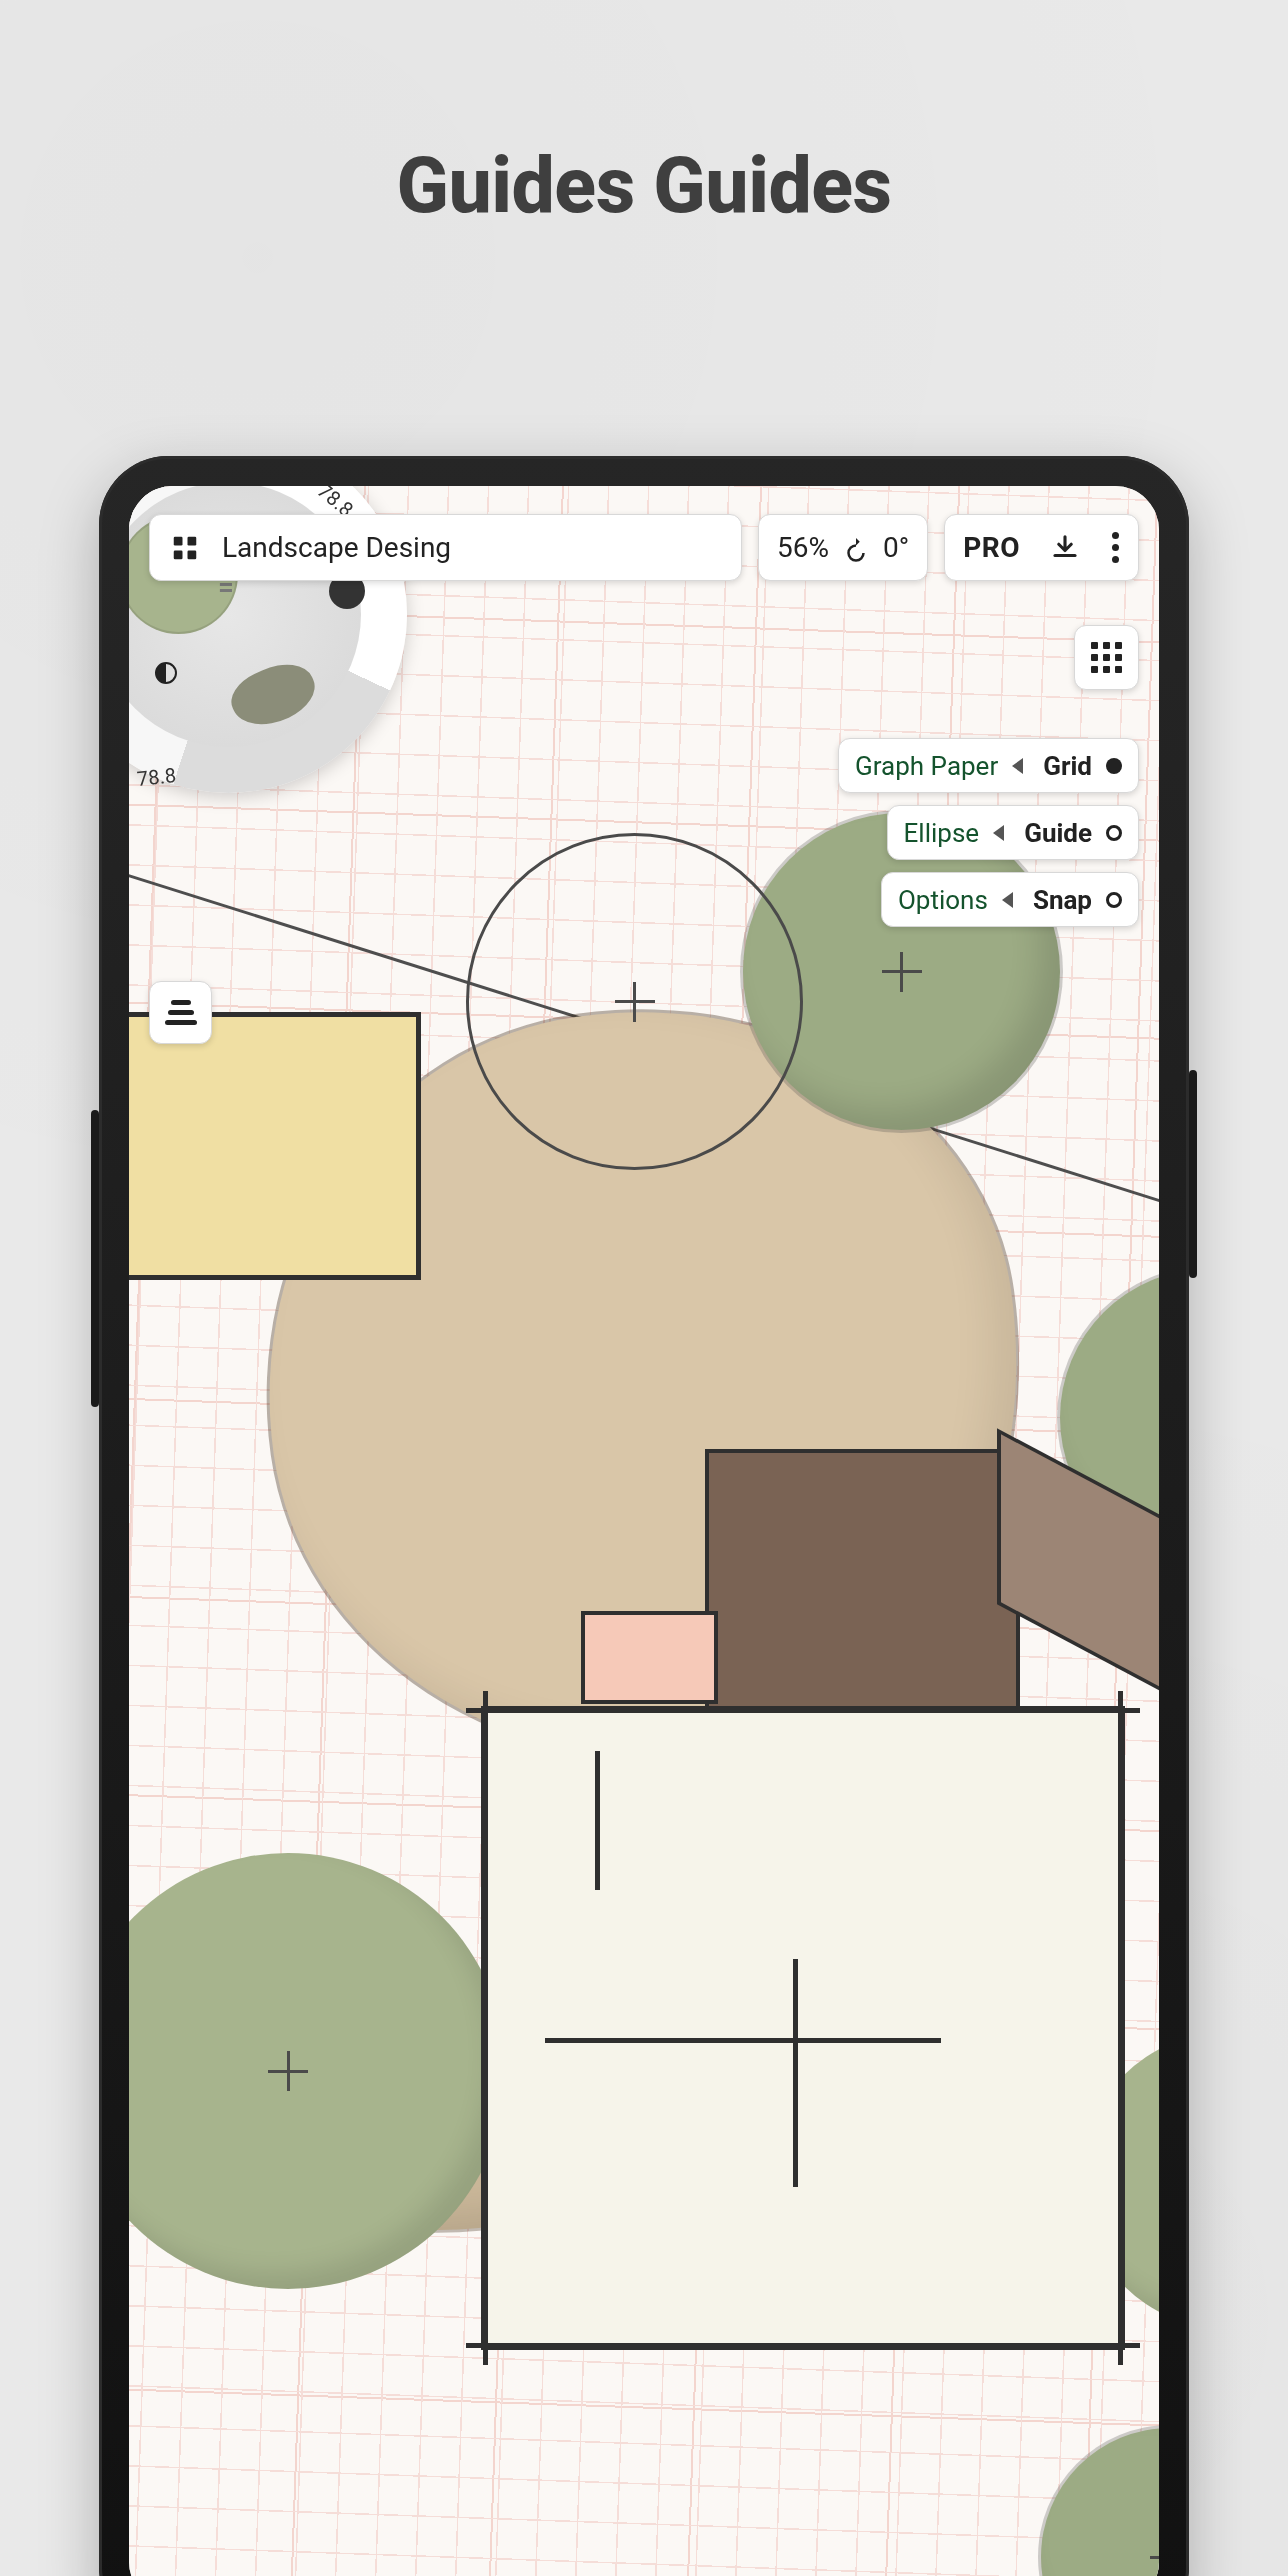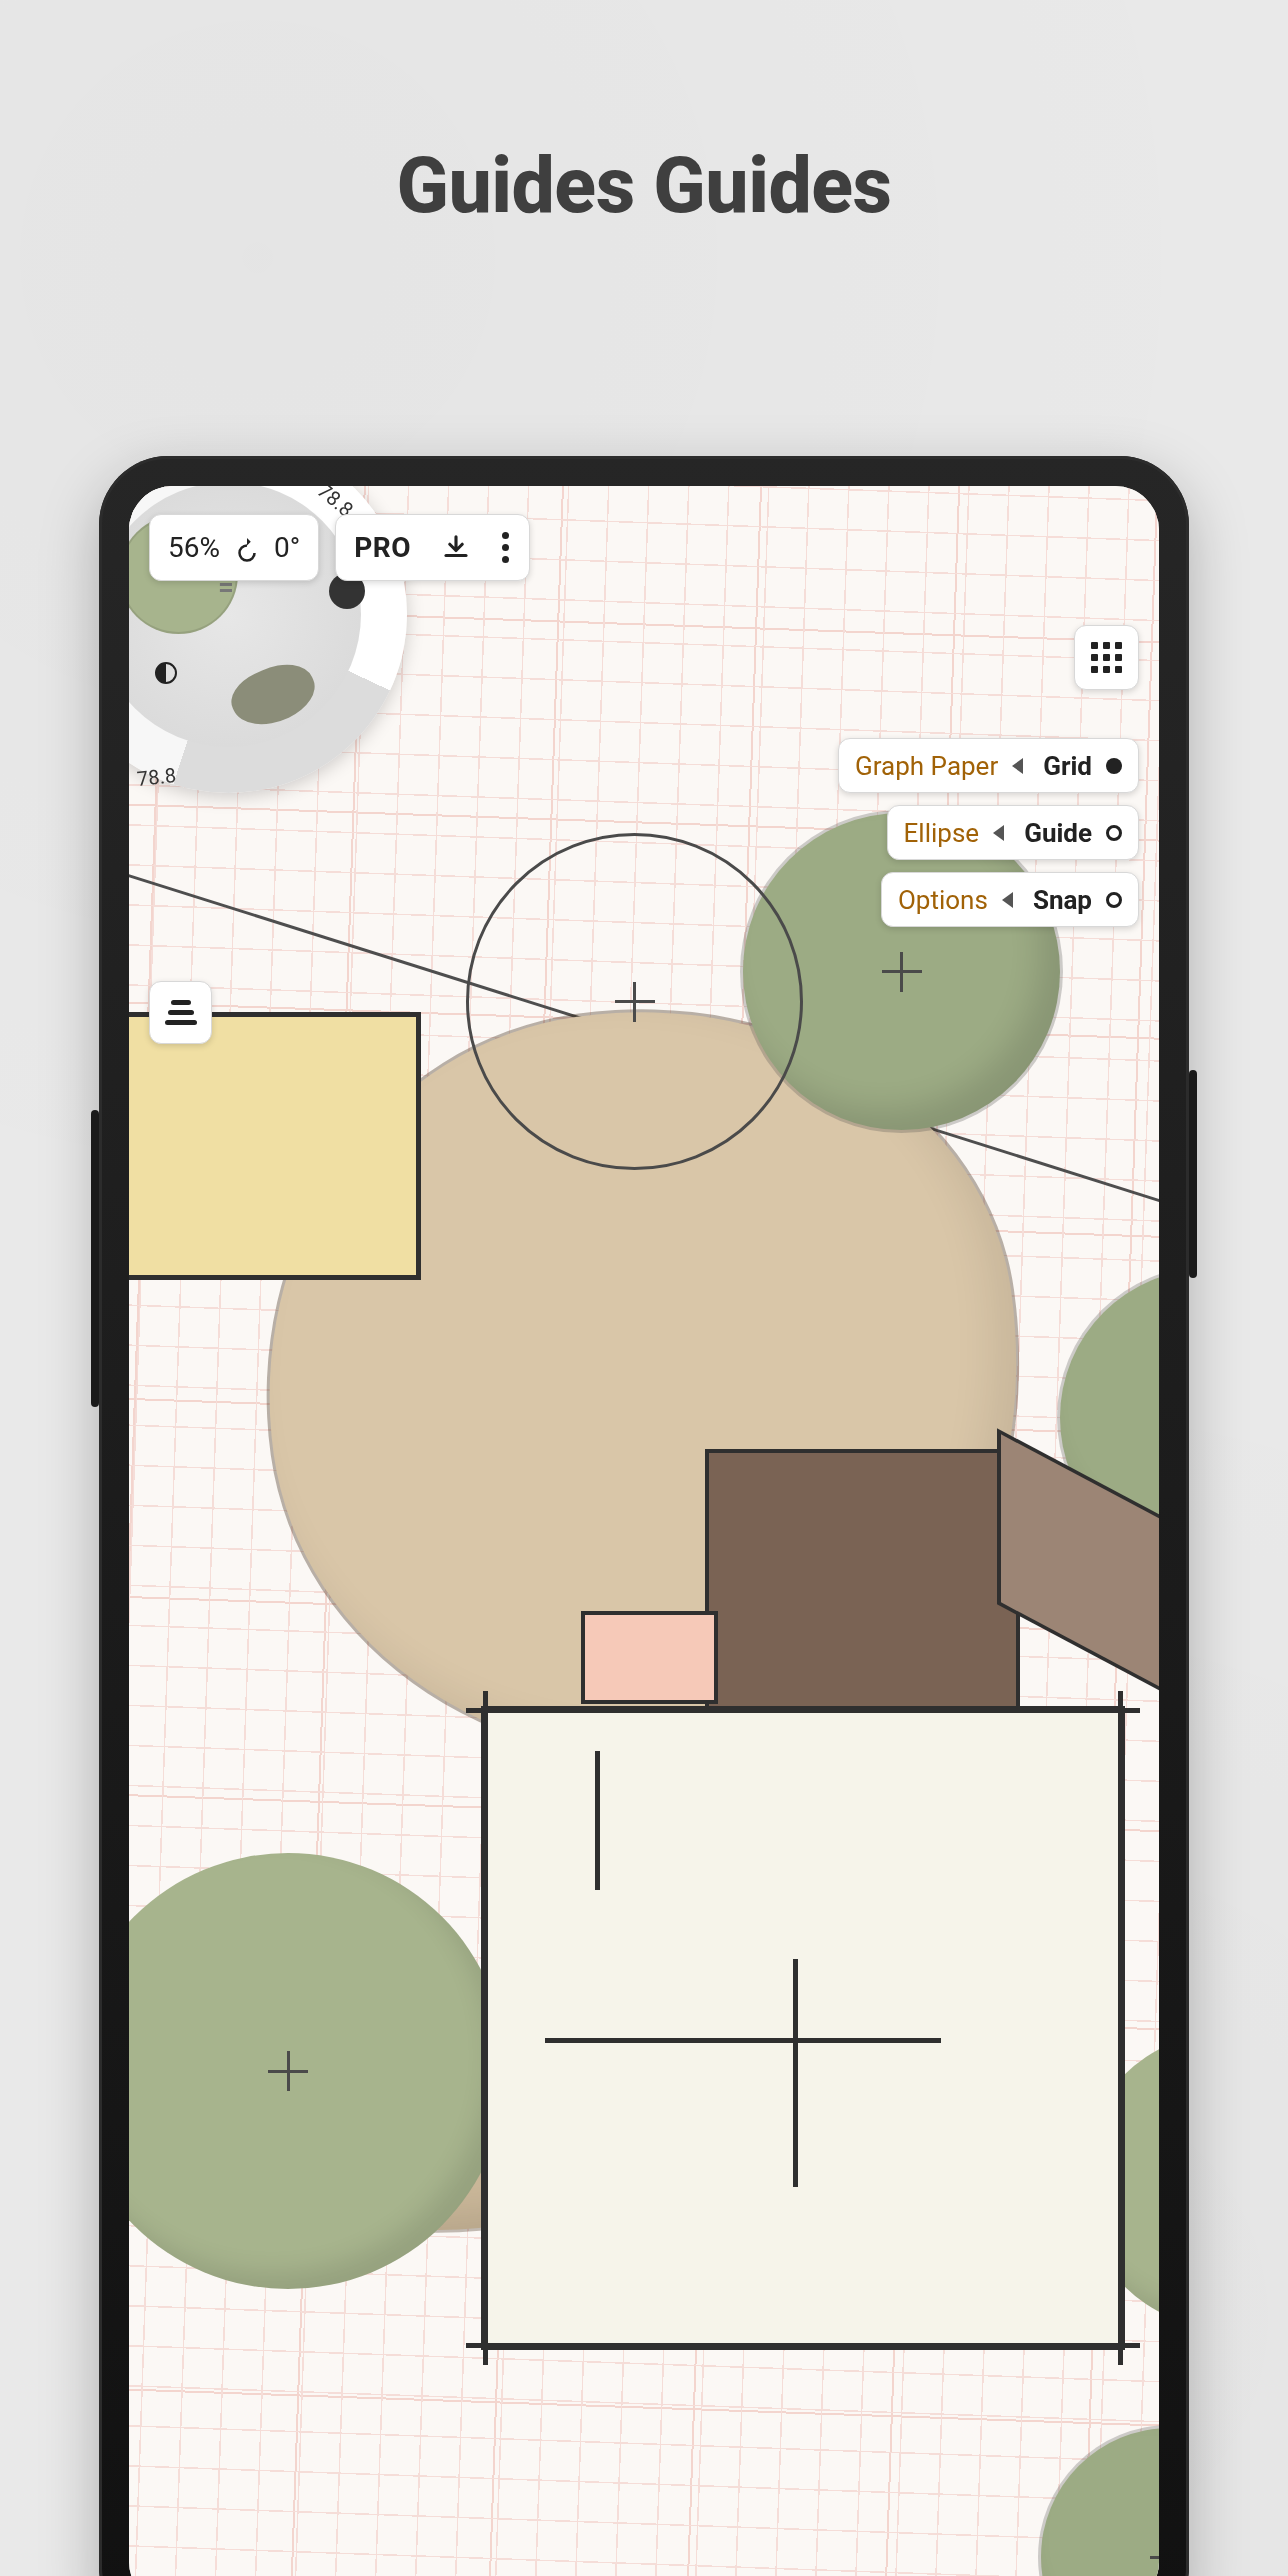--- a/index.html
+++ b/index.html
@@ -261,21 +261,21 @@
     border:1px solid var(--chip-border);
     box-shadow: var(--chip-shadow);
     border-radius: 12px;
     height: 55px;
     display:flex; align-items:center;
     gap: 14px;
     padding: 0 16px;
     font-size: 26px;
     color: #222;
   }
-  .optchip .lbl1 { color:#a16207;text-align:right; }
+  .optchip .lbl1 { color:#14532d;text-align:right; }
   .optchip .lbl2 { font-weight:700; margin-left:6px; }
   .tri-left {
     width:0; height:0; border-top:8px solid transparent; border-bottom:8px solid transparent;
     border-right:11px solid #555;
   }
   .dot-filled { width:16px; height:16px; background:#222; border-radius:50%; }
   .dot-hollow { width:16px; height:16px; border:3px solid #222; border-radius:50%; }
 
   
   .left-btn {
@@ -387,20 +387,31 @@
       <div class="halfmoon"></div>
       <div class="brushmark"></div>
       <div class="brushdot"></div>
 
       <span class="num n1">5.46</span>
       <span class="num n2">78.8</span>
       <span class="num n3">78.8</span>
     </div>
 
     <div class="toolbar">
+      <div class="chip doc">
+        <span class="icon menu-icon">
+          <svg viewBox="0 0 24 24">
+              <rect x="3" y="3" width="7" height="7" rx="1" fill="#222"></rect>
+              <rect x="14" y="3" width="7" height="7" rx="1" fill="#222"></rect>
+              <rect x="3" y="14" width="7" height="7" rx="1" fill="#222"></rect>
+              <rect x="14" y="14" width="7" height="7" rx="1" fill="#222"></rect>
+            </svg>
+        </span>
+        <span class="doc-name">Landscape Desing</span>
+      </div>
 
       <div class="chip zoom">
         <span>56%</span>
         <span class="icon rotate-icon">
           <svg viewBox="0 0 24 24">
               <path d="M12 4 L12 10 L15 7 Z" fill="#222"></path>
               <path d="M12 10 A6 6 0 1 0 18 16" fill="none" stroke="#222" stroke-width="2"></path>
             </svg>
         </span>
         <span>0°</span>

